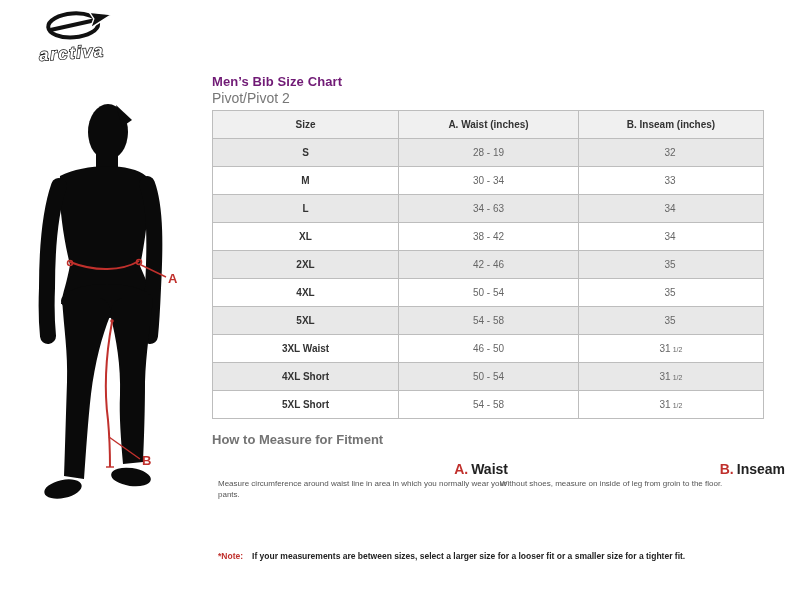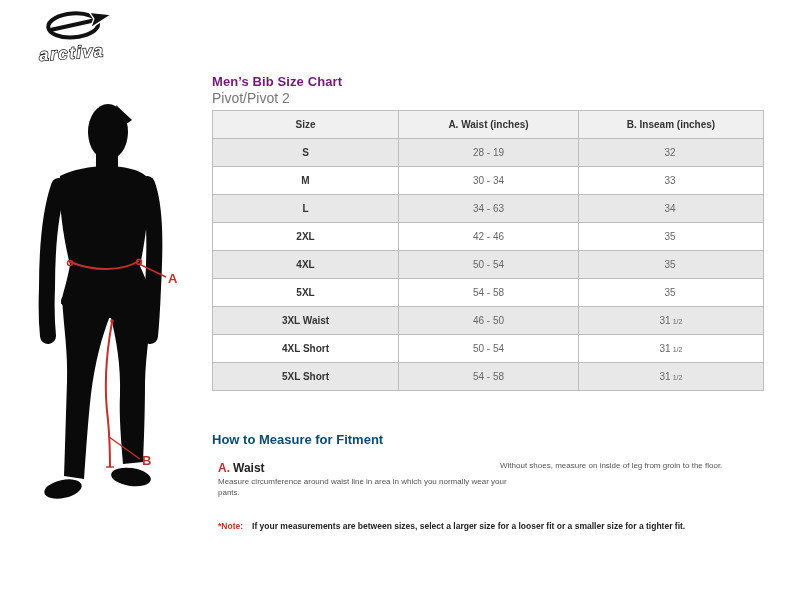--- a/index.html
+++ b/index.html
@@ -19,30 +19,30 @@
   
   .size-table{position:absolute;left:212px;top:110px;width:551px;border-collapse:collapse;table-layout:fixed;font-size:10px;}
   .size-table th,.size-table td{border:1px solid #bdbdbd;height:25px;text-align:center;vertical-align:middle;padding:1px;}
   .size-table thead th{background:#f0f0f0;font-weight:700;color:#333;}
   .size-table tbody tr:nth-child(odd) td{background:#e8e8e8;}
   .size-table tbody td{color:#666;}
   .size-table tbody td.size-col{font-weight:700;color:#333;}
   .frac{font-size:7px;margin-left:2px;color:#666;}
 
   
-  .measure-heading{position:absolute;left:212px;top:432px;font-size:13px;font-weight:700;color:#0c4a6e;}
+  .measure-heading{position:absolute;left:212px;top:432px;font-size:13px;font-weight:700;color:#737373;}
   .measure-item{position:absolute;top:461px;}
   .measure-item.a{left:218px;width:290px;}
   .measure-item.b{left:500px;width:285px;}
-  .measure-item .item-title{font-size:12px;font-weight:700;color:#222;margin-bottom:2px;}
+  .measure-item .item-title{font-size:14px;font-weight:700;color:#222;margin-bottom:2px;text-align:right;}
   .measure-item .item-letter{color:#c0302c;margin-right:3px;}
   .measure-item .item-desc{font-size:8px;color:#555;line-height:1.35;}
 
   
-  .note{position:absolute;left:218px;top:521px;font-size:8.5px;font-weight:700;color:#222;}
+  .note{position:absolute;left:218px;top:551px;font-size:8.5px;font-weight:700;color:#222;}
   .note-label{color:#c0302c;margin-right:9px;}
 
   
   .disclaimer{position:absolute;left:7px;top:543px;font-size:8px;color:#555;line-height:1.35;}
 </style>
 </head>
 <body>
 
 <div class="canvas">
 
@@ -111,20 +111,25 @@
           <td class="size-col">M</td>
           <td>30 - 34</td>
           <td><span>33</span><span class="frac"></span></td>
         </tr>
       <tr>
           <td class="size-col">L</td>
           <td>34 - 63</td>
           <td><span>34</span><span class="frac"></span></td>
         </tr>
       <tr>
+          <td class="size-col">XL</td>
+          <td>38 - 42</td>
+          <td><span>34</span><span class="frac"></span></td>
+        </tr>
+      <tr>
           <td class="size-col">2XL</td>
           <td>42 - 46</td>
           <td><span>35</span><span class="frac"></span></td>
         </tr>
       <tr>
           <td class="size-col">4XL</td>
           <td>50 - 54</td>
           <td><span>35</span><span class="frac"></span></td>
         </tr>
       <tr>
@@ -153,20 +158,23 @@
   <div class="measure-heading">How to Measure for Fitment</div>
 
   <div class="measure-item a">
     <div class="item-title">
       <span class="item-letter">A.</span><span>Waist</span>
     </div>
     <div class="item-desc">Measure circumference around waist line in area in which you normally wear your pants.</div>
   </div>
 
   <div class="measure-item b">
+    <div class="item-title">
+      <span class="item-letter">B.</span><span>Inseam</span>
+    </div>
     <div class="item-desc">Without shoes, measure on inside of leg from groin to the floor.</div>
   </div>
 
   <div class="note">
     <span class="note-label">*Note:</span><span>If your measurements are between sizes, select a larger size for a looser fit or a smaller size for a tighter fit.</span>
   </div>
 
 
 </div>
 

